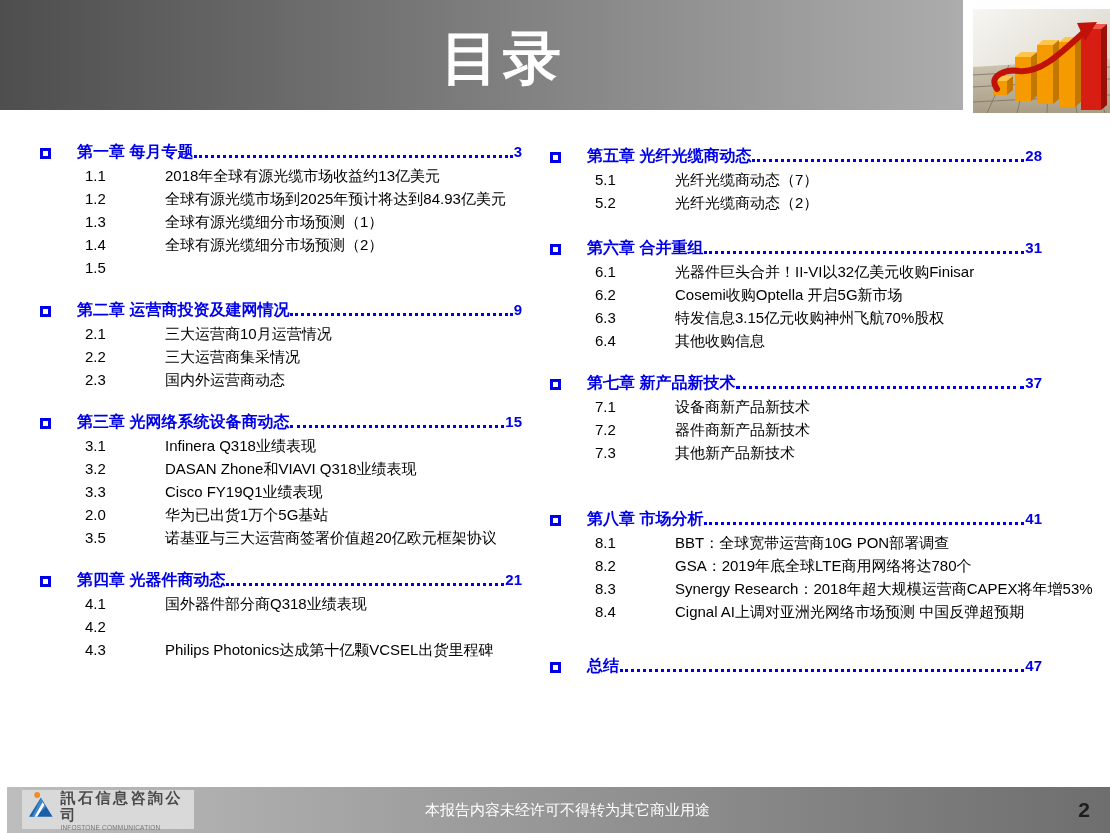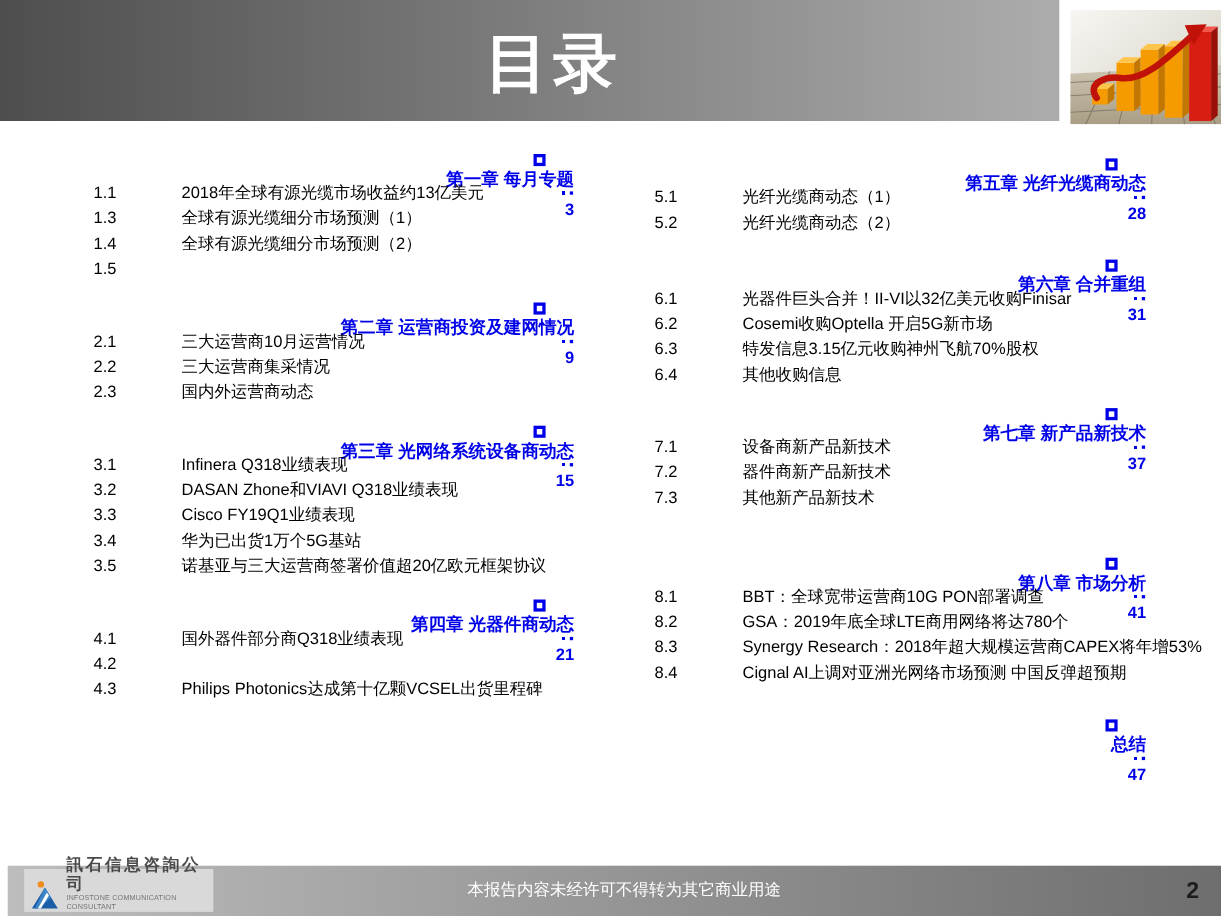--- a/index.html
+++ b/index.html
@@ -22,35 +22,35 @@
 
   
   .toc-col{position:absolute;}
   .col-left{left:40px;top:140px;width:482px;}
   .col-right{left:550px;top:144px;width:492px;}
   .chapter{margin-bottom:19px;}
   .col-right .chapter:nth-child(1){margin-bottom:22px;}
   .col-right .chapter:nth-child(2){}
   .col-right .chapter:nth-child(3){margin-bottom:43px;}
   .col-right .chapter:nth-child(4){margin-bottom:31px;}
-  .ch-head{display:flex;align-items:flex-end;height:22px;cursor:pointer;flex-direction:column;}
+  .ch-head{display:flex;align-items:flex-end;height:22px;cursor:pointer;}
   .bullet{width:11px;height:11px;border:3px solid var(--accent);margin:0 26px 3px 0;flex-shrink:0;}
   .ch-title{font-size:16px;font-weight:bold;color:var(--accent);white-space:nowrap;line-height:20px;}
   .leader{flex:1;border-bottom:3px dotted var(--accent);margin:0 1px 4px 1px;min-width:10px;}
   .ch-page{font-size:15px;font-weight:bold;color:var(--accent);line-height:20px;}
   .ch-items{padding-left:45px;padding-top:2px;}
   .toc-item{display:flex;line-height:23px;font-size:15px;color:#000;cursor:pointer;}
   .item-num{width:80px;flex-shrink:0;}
   .item-text{white-space:nowrap;text-align:right;}
 
   
   .footer{position:absolute;left:7px;right:0;top:787px;height:46px;
     background:linear-gradient(to right,var(--ftrL),var(--ftrR));}
   .logo-box{position:absolute;left:15px;top:3px;width:172px;height:39px;background:#D9D9D9;
-    display:flex;align-items:flex-end;padding-left:7px;}
+    display:flex;align-items:flex-start;padding-left:7px;}
   .logo-text{margin-left:6px;}
   .logo-cn{font-size:15px;color:#4a4a4a;letter-spacing:2.5px;font-weight:bold;line-height:17px;
     font-family:"Liberation Serif","DejaVu Serif",serif;}
   .logo-en{font-size:6.5px;color:#767676;letter-spacing:.2px;line-height:8px;}
   .disclaimer{position:absolute;left:418px;top:0;height:46px;line-height:46px;
     color:#fff;font-size:15px;white-space:nowrap;}
   .page-num{position:absolute;right:20px;top:0;height:46px;line-height:46px;
     color:#1d1d1d;font-size:21px;font-weight:bold;}
 </style>
 </head>
@@ -124,20 +124,24 @@
           <span class="ch-title">第一章 每月专题</span>
           <span class="leader"></span>
           <span class="ch-page">3</span>
         </div>
         <div class="ch-items">
           <div class="toc-item">
             <span class="item-num">1.1</span>
             <span class="item-text">2018年全球有源光缆市场收益约13亿美元</span>
           </div>
           <div class="toc-item">
+            <span class="item-num">1.2</span>
+            <span class="item-text">全球有源光缆市场到2025年预计将达到84.93亿美元</span>
+          </div>
+          <div class="toc-item">
             <span class="item-num">1.3</span>
             <span class="item-text">全球有源光缆细分市场预测（1）</span>
           </div>
           <div class="toc-item">
             <span class="item-num">1.4</span>
             <span class="item-text">全球有源光缆细分市场预测（2）</span>
           </div>
           <div class="toc-item">
             <span class="item-num">1.5</span>
           </div>
@@ -179,21 +183,21 @@
           </div>
           <div class="toc-item">
             <span class="item-num">3.2</span>
             <span class="item-text">DASAN Zhone和VIAVI Q318业绩表现</span>
           </div>
           <div class="toc-item">
             <span class="item-num">3.3</span>
             <span class="item-text">Cisco FY19Q1业绩表现</span>
           </div>
           <div class="toc-item">
-            <span class="item-num">3.4</span>
+            <span class="item-num">2.0</span>
             <span class="item-text">华为已出货1万个5G基站</span>
           </div>
           <div class="toc-item">
             <span class="item-num">3.5</span>
             <span class="item-text">诺基亚与三大运营商签署价值超20亿欧元框架协议</span>
           </div>
         </div>
       </div>
       <div class="chapter">
         <div class="ch-head">
@@ -221,21 +225,21 @@
       <div class="chapter">
         <div class="ch-head">
           <span class="bullet"></span>
           <span class="ch-title">第五章 光纤光缆商动态</span>
           <span class="leader"></span>
           <span class="ch-page">28</span>
         </div>
         <div class="ch-items">
           <div class="toc-item">
             <span class="item-num">5.1</span>
-            <span class="item-text">光纤光缆商动态（1）</span>
+            <span class="item-text">光纤光缆商动态（7）</span>
           </div>
           <div class="toc-item">
             <span class="item-num">5.2</span>
             <span class="item-text">光纤光缆商动态（2）</span>
           </div>
         </div>
       </div>
       <div class="chapter">
         <div class="ch-head">
           <span class="bullet"></span>

